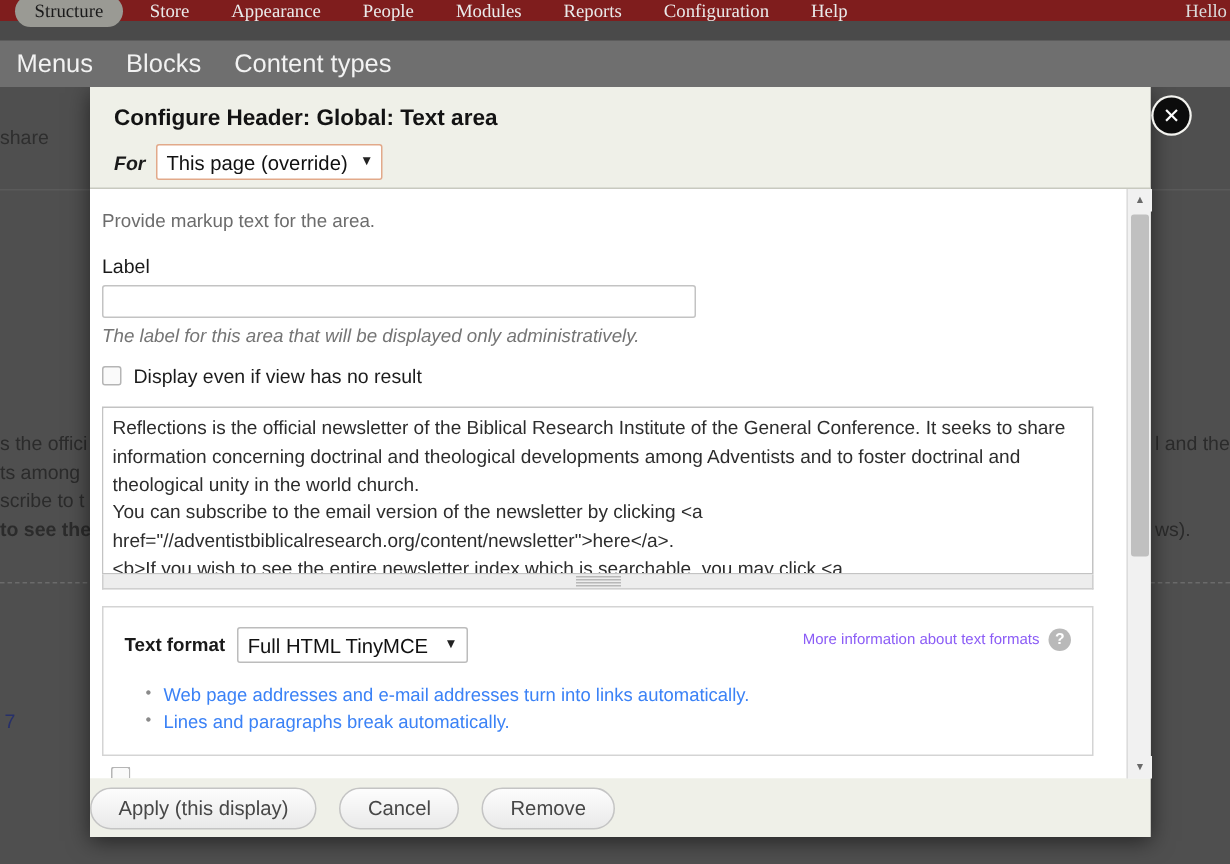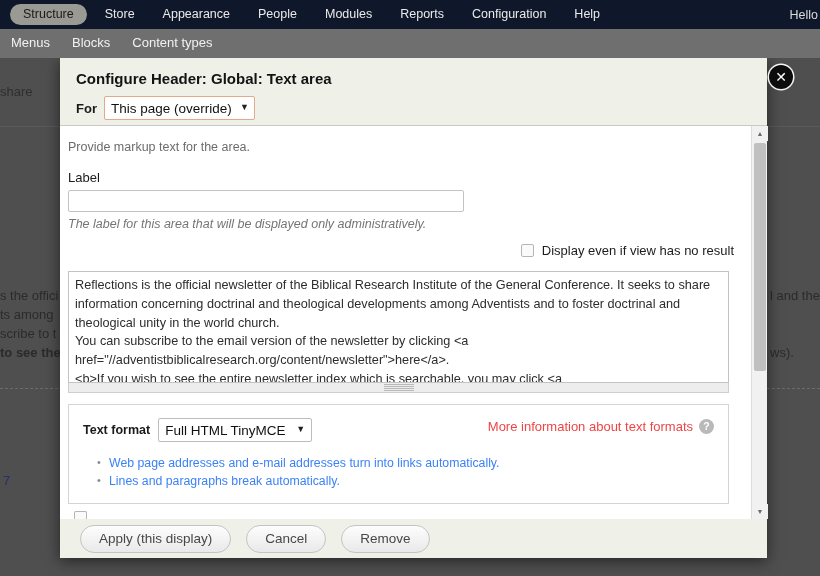--- a/index.html
+++ b/index.html
@@ -7,24 +7,25 @@
     margin: 0; padding: 0;
     width: 820px; height: 576px;
     overflow: hidden;
     font-family: "Liberation Sans", sans-serif;
     background: #4a4a4a;
   }
 
   
   #admin-toolbar {
     position: absolute; top: 0; left: 0;
-    width: 820px; height: 29px;
-    background: #0f172a;
+    width: 820px; height: 14px;
+    background: #7f1d1d;
     display: flex; align-items: center;
     z-index: 40;
+    font-family: Liberation Serif, serif;
   }
   .tb-item {
     color: #eaeaea;
     font-size: 12.5px;
     padding: 0 14px;
     line-height: 27px;
     white-space: nowrap;
     cursor: pointer;
   }
   .tb-item.active {
@@ -47,21 +48,21 @@
   
   #admin-subtoolbar {
     position: absolute; top: 27px; left: 0;
     width: 820px; height: 31px;
     background: #6f6f6f;
     display: flex; align-items: center;
     z-index: 39;
   }
   .stb-item {
     color: #f2f2f2;
-    font-size: 13px;
+    font-size: 17px;
     padding: 0 11px;
     cursor: pointer;
     white-space: nowrap;
   }
 
   
   #page-backdrop {
     position: absolute; top: 58px; left: 0;
     width: 820px; height: 518px;
     background: #4f4f4f;
@@ -119,20 +120,21 @@
   #modal-title {
     font-size: 15px;
     font-weight: bold;
     color: #131313;
     margin: 0 0 9px 0;
   }
   #for-row { display: flex; align-items: center; }
   #for-label {
     font-size: 13px; font-weight: bold; color: #1a1a1a;
     margin-right: 7px;
+    font-style: italic;
   }
   #for-select {
     appearance: none; -webkit-appearance: none;
     font-family: "Liberation Sans", sans-serif;
     font-size: 13.5px;
     color: #111;
     background: #fff;
     border: 1px solid #e2a98a;
     border-radius: 2px;
     padding: 2px 22px 2px 6px;
@@ -194,21 +196,20 @@
     color: #222;
   }
   .desc {
     font-size: 12.5px; color: #757575;
     margin: 5px 0 12px 0;
     font-style: italic;
   }
   .cb-row {
     display: flex; align-items: center;
     margin-bottom: 13px;
-    justify-content: flex-end;
   }
   .cb-box {
     width: 13px; height: 13px;
     border: 1px solid #b5b5b5;
     border-radius: 2px;
     background: #fafafa;
     margin-right: 8px;
     cursor: pointer;
     flex: none;
   }
@@ -273,21 +274,21 @@
   #format-arrow {
     position: absolute; right: 7px; top: 6px;
     font-size: 9px; color: #222;
     pointer-events: none;
   }
   #format-help {
     position: absolute; right: 14px; top: 14px;
     display: flex; align-items: center;
   }
   #format-help-link {
-    font-size: 13px; color: #ef4444;
+    font-size: 10px; color: #8b5cf6;
     text-decoration: none;
     cursor: pointer;
   }
   #help-icon {
     width: 15px; height: 15px;
     border-radius: 50%;
     background: #b9b9b9;
     color: #fff;
     font-size: 10.5px; font-weight: bold;
     text-align: center; line-height: 15px;
@@ -348,21 +349,20 @@
     cursor: grab;
   }
 
   
   #modal-footer {
     position: absolute;
     left: 0; top: 461px;
     width: 707px; height: 39px;
     background: #eff0e8;
     display: flex; align-items: center;
-    padding-left: 20px;
   }
   .btn {
     font-family: "Liberation Sans", sans-serif;
     font-size: 13.5px;
     color: #474747;
     background: linear-gradient(#fdfdfd, #e9e9e9);
     border: 1px solid #c4c4c4;
     border-radius: 14px;
     height: 28px;
     padding: 0 18px;

